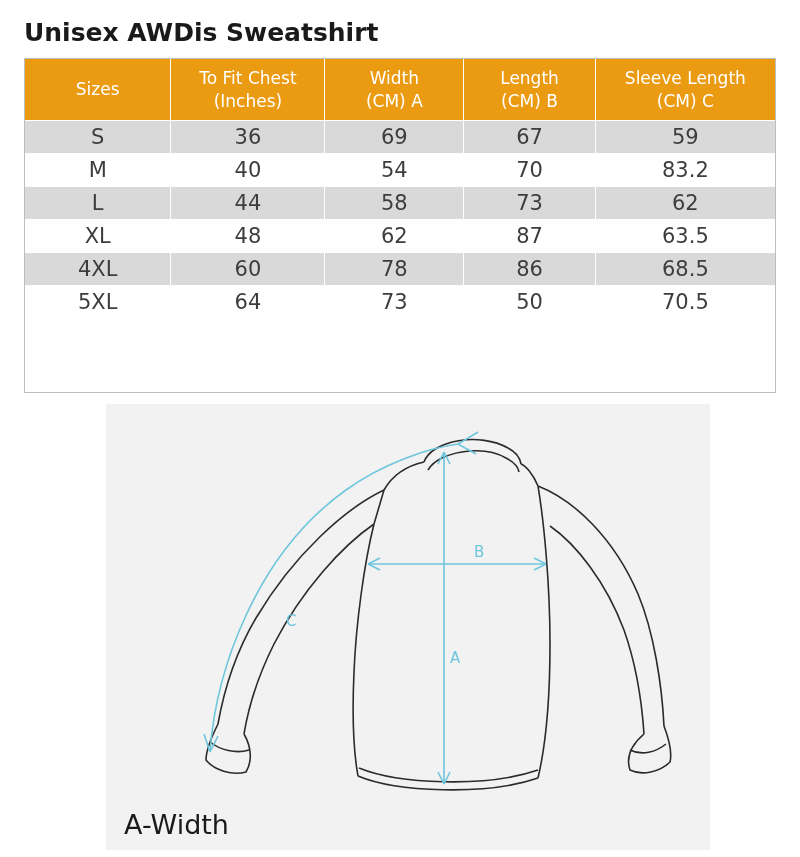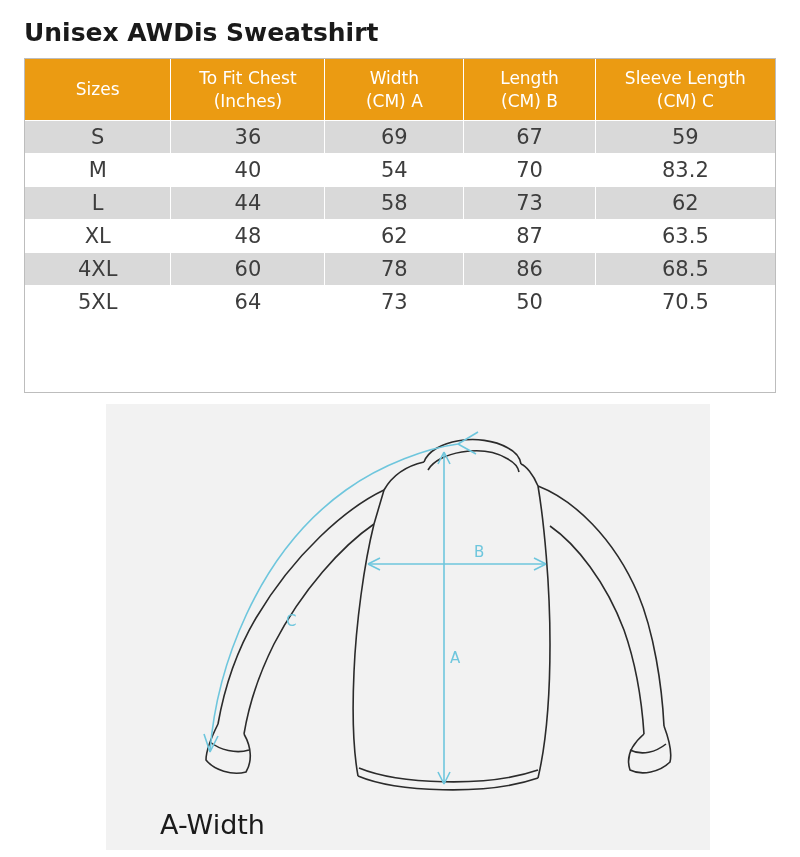--- a/index.html
+++ b/index.html
@@ -90,21 +90,20 @@
   }
   .diagram svg { display: block; }
   .legend {
     position: absolute;
     left: 18px;
     bottom: 6px;
     font-size: 27px;
     color: #1a1a1a;
     line-height: 1.42;
     font-family: "DejaVu Sans", sans-serif;
-    margin-left: 36px;
   }
   .legend div { white-space: pre; }
 </style>
 </head>
 <body>
 
 <div class="page">
 
   <div class="title">Unisex AWDis Sweatshirt</div>
 

